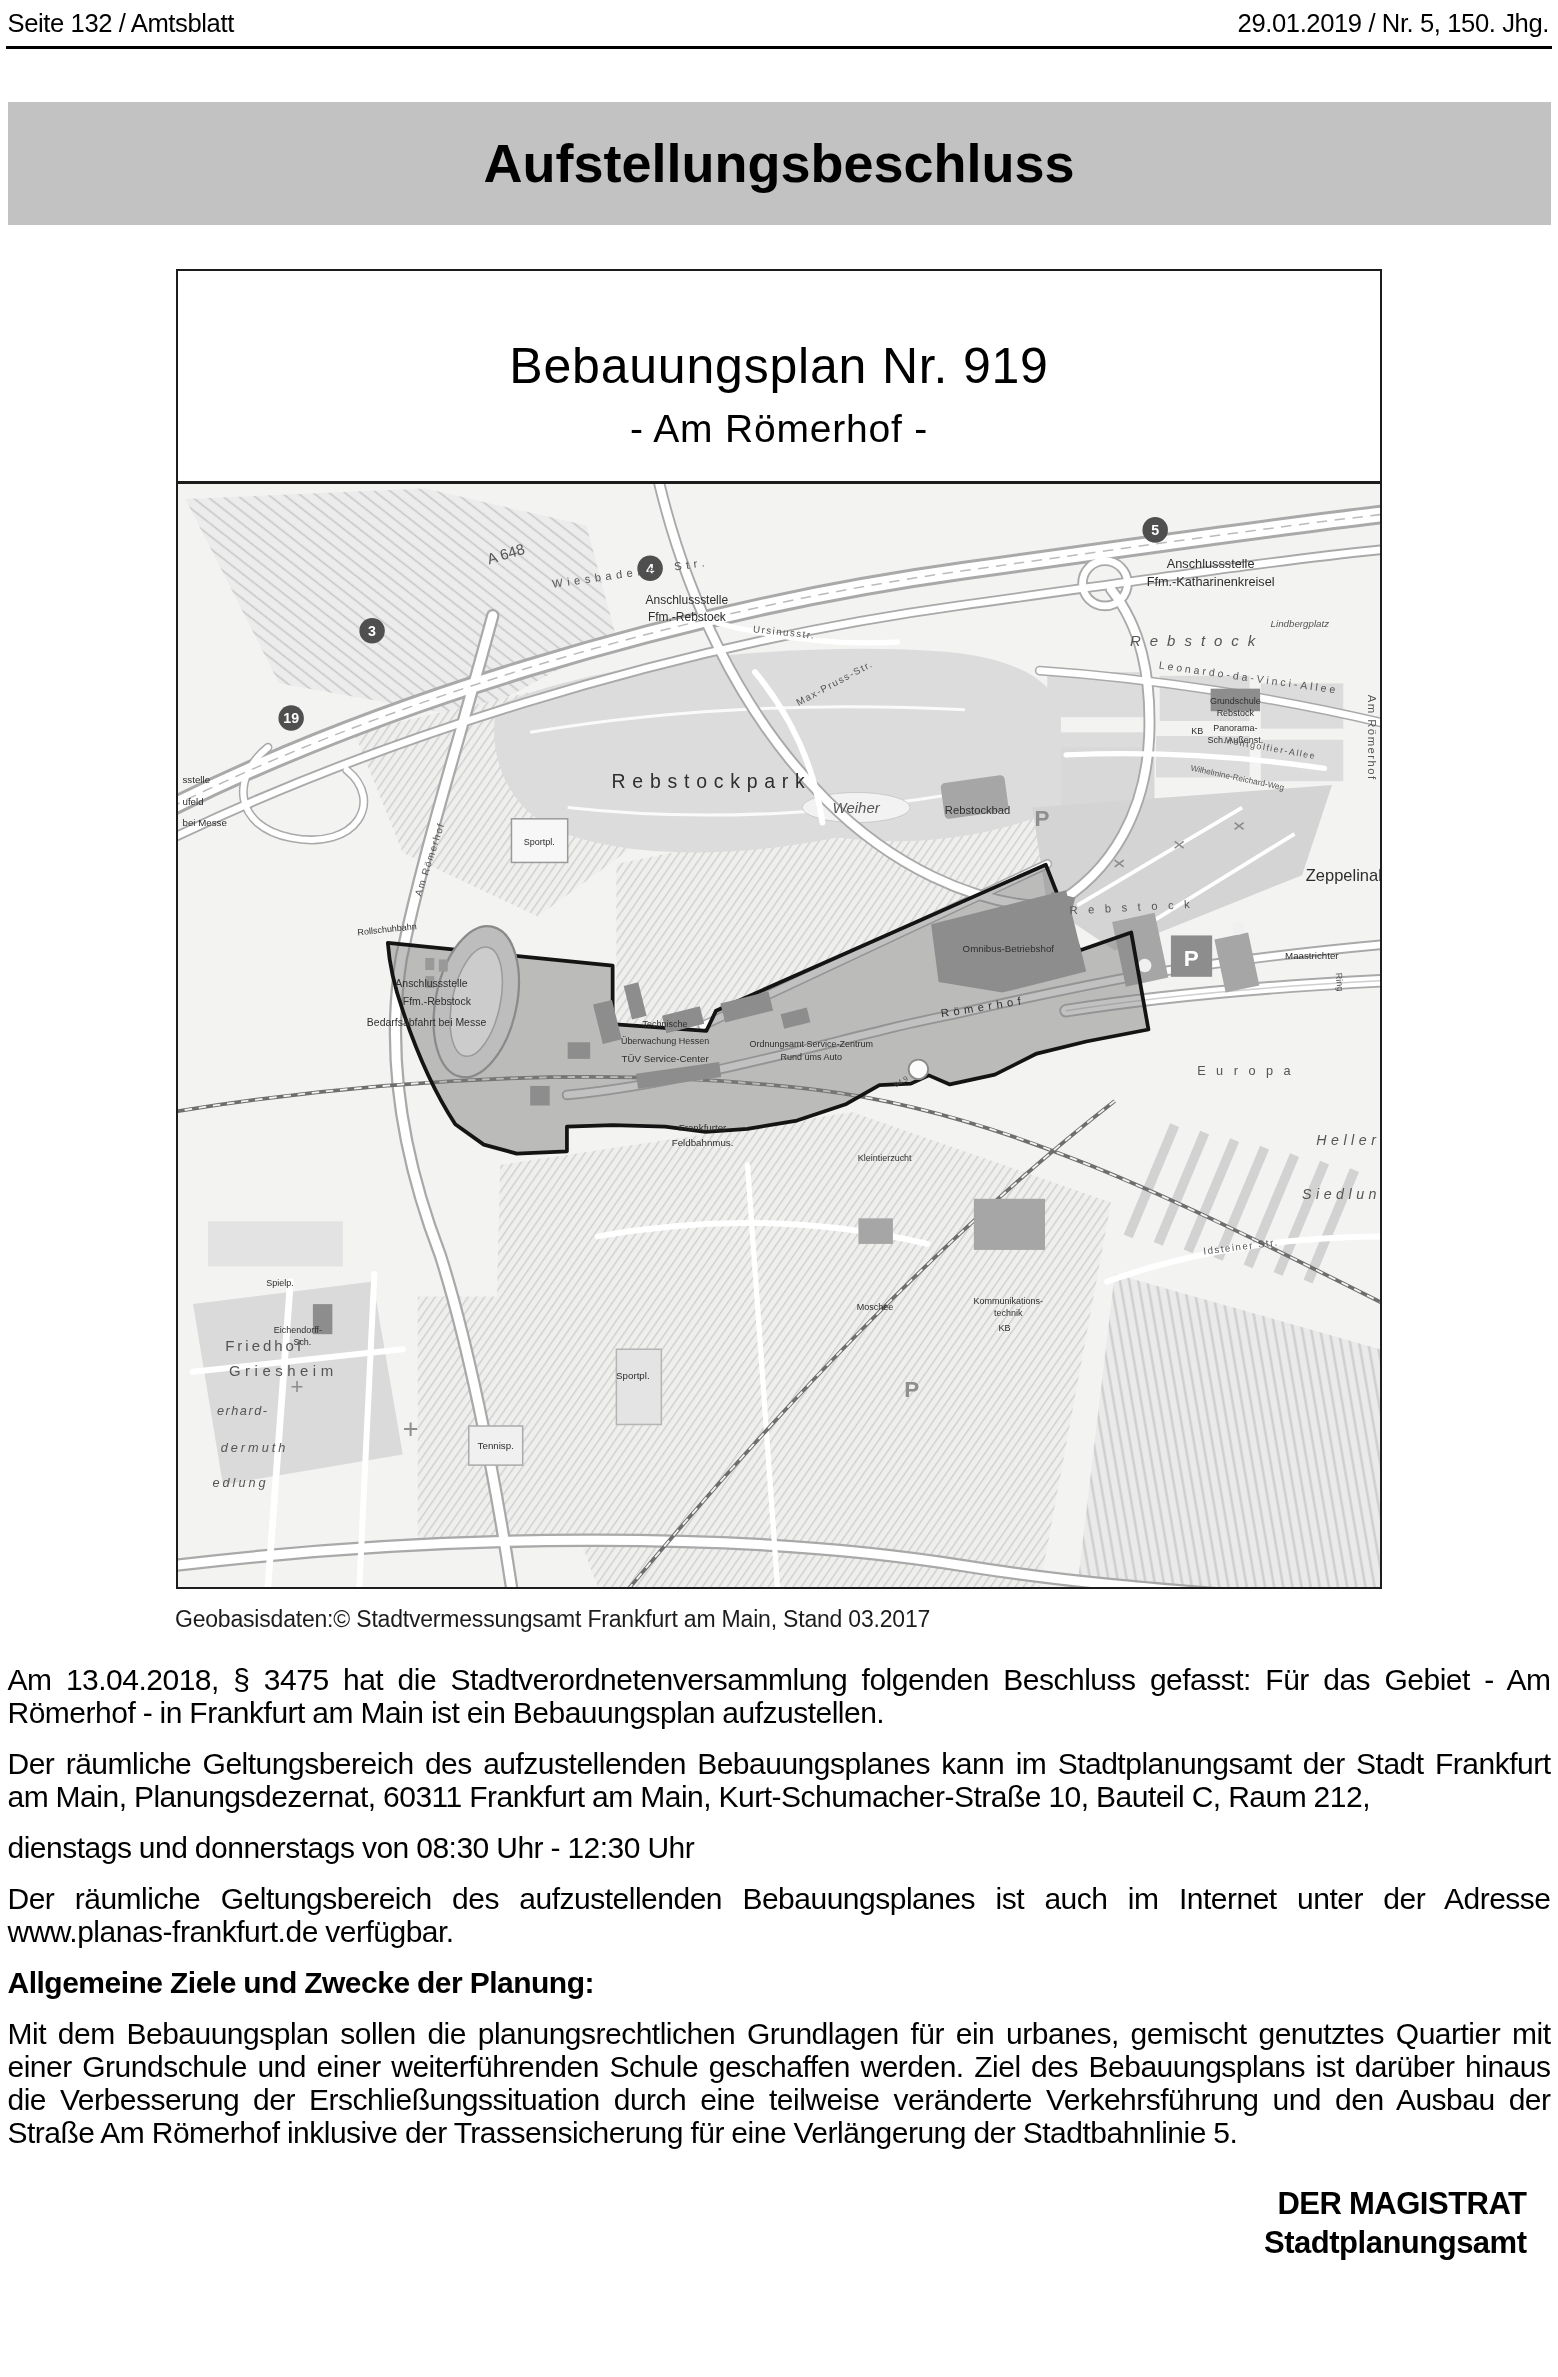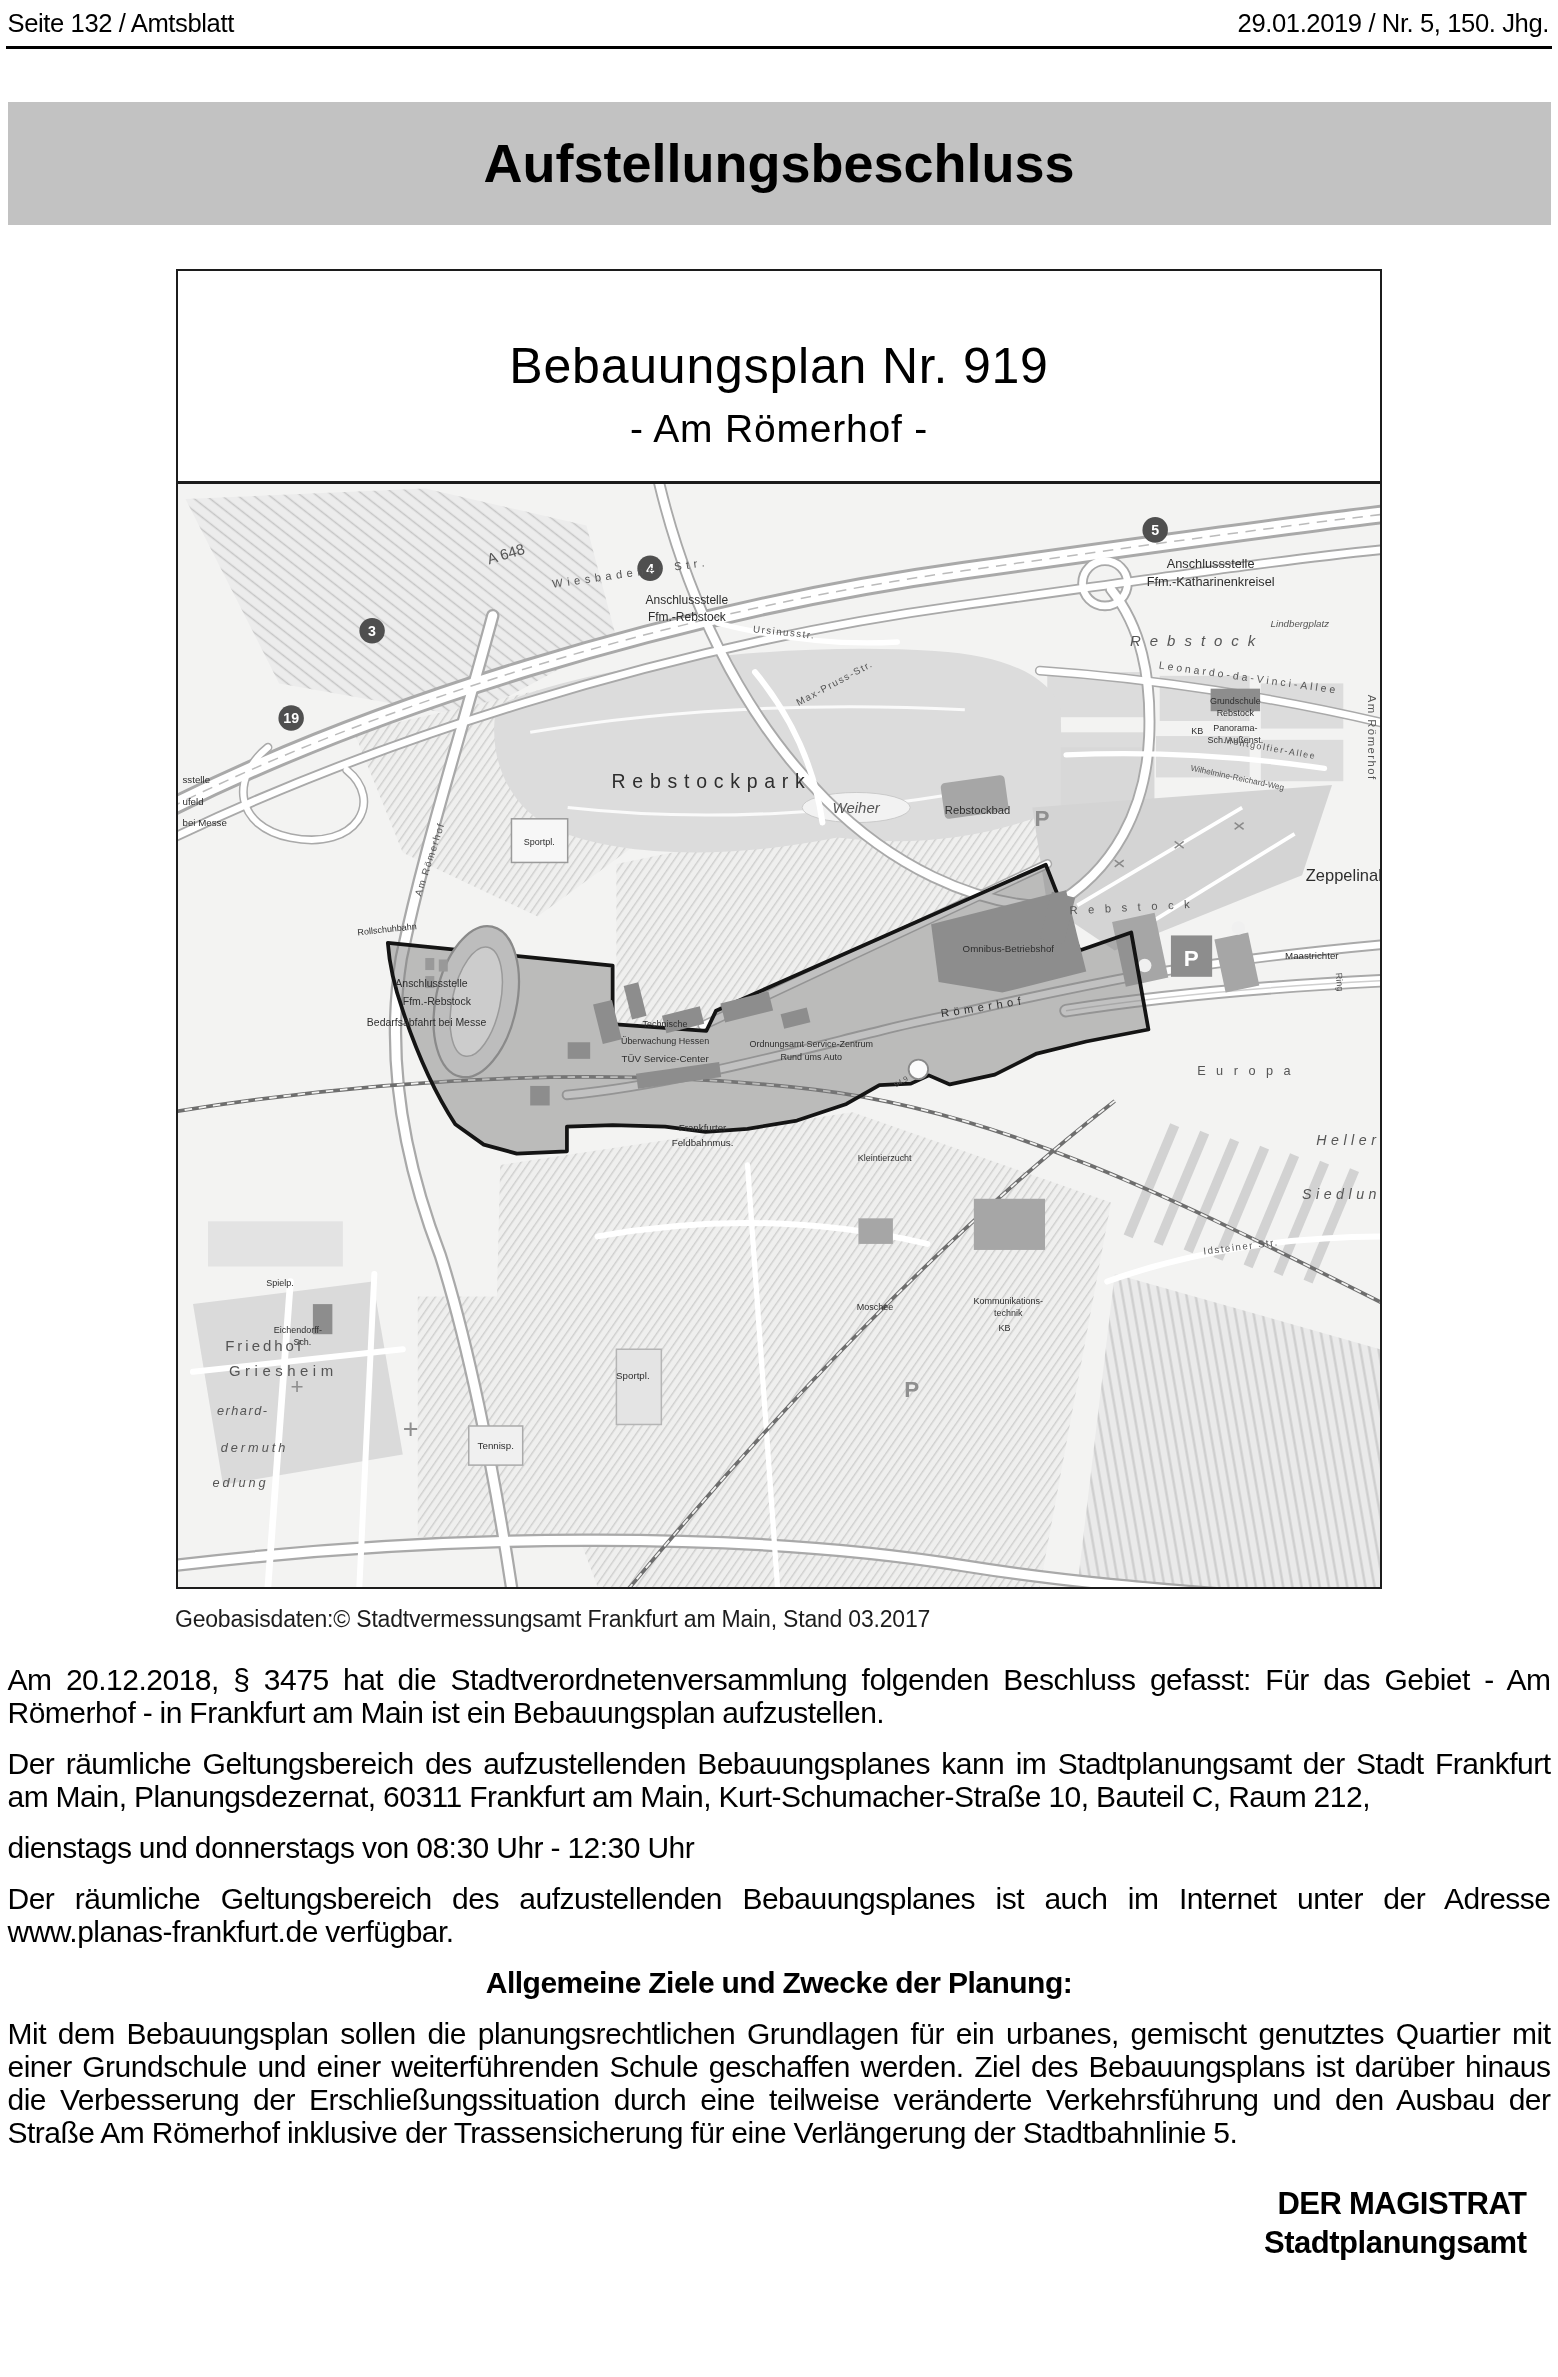--- a/index.html
+++ b/index.html
@@ -22,21 +22,21 @@
   .fig-title .t2{font-size:39px;margin-top:12px;letter-spacing:0.8px;}
   .map{height:1103px;background:#f3f3f2;position:relative;}
   .map svg{display:block;width:100%;height:100%;}
   
   .caption{margin:16.5px 0 0 175px;font-size:23px;color:#1c1c1c;letter-spacing:-0.2px;}
   
   main{margin:30px 7.5px 0 7.5px;font-size:30px;line-height:1.1;
        text-align:justify;letter-spacing:-0.5px;word-spacing:-0.4px;hyphens:auto;}
   main p{margin:18px 0 0 0;}
   main p.first{margin-top:0;}
-  .heading{font-weight:bold;text-align:center;}
+  .heading{font-weight:bold;text-align:left;}
   .sig{margin-top:35px;text-align:right;padding-right:24px;font-weight:bold;
        font-size:31px;line-height:1.28;}
   
   text{font-family:"Liberation Sans", sans-serif;fill:#3d3d3d;}
   .mid{text-anchor:middle;}
   .it{font-style:italic;}
   .s10{font-size:10px}.s11{font-size:11px}.s12{font-size:12px}.s13{font-size:13px}
   .s14{font-size:14px}.s15{font-size:15px}.s16{font-size:16px}.s17{font-size:17px}
   .s19{font-size:19px}.s20{font-size:20px}.s22{font-size:22px}.s26{font-size:26px}
   .sp2{letter-spacing:2px}.sp4{letter-spacing:4px}.sp6{letter-spacing:6px}
@@ -321,21 +321,21 @@
         <text x="1075" y="700" class="s15 mid sp6 ink" transform="rotate(-9 1075 700)">Römerhof</text>
         <text x="958" y="802" class="s10 dim" transform="rotate(-30 958 802)">94,9</text>
       </g>
     </svg>
   </div>
 </figure>
 
 <div class="caption">Geobasisdaten:© Stadtvermessungsamt Frankfurt am Main, Stand 03.2017</div>
 
 <main>
-  <p class="first">Am 20.12.2018, § 3475 hat die Stadtverordnetenversammlung folgenden Beschluss gefasst: Für das Gebiet - Am Römerhof - in Frankfurt am Main ist ein Bebauungsplan aufzustellen.</p>
+  <p class="first">Am 13.04.2018, § 3475 hat die Stadtverordnetenversammlung folgenden Beschluss gefasst: Für das Gebiet - Am Römerhof - in Frankfurt am Main ist ein Bebauungsplan aufzustellen.</p>
   <p>Der räumliche Geltungsbereich des aufzustellenden Bebauungsplanes kann im Stadtplanungsamt der Stadt Frankfurt am Main, Planungsdezernat, 60311 Frankfurt am Main, Kurt-Schumacher-Straße 10, Bauteil C, Raum 212,</p>
   <p>dienstags und donnerstags von 08:30 Uhr - 12:30 Uhr</p>
   <p>Der räumliche Geltungsbereich des aufzustellenden Bebauungsplanes ist auch im Internet unter der Adresse www.planas-frankfurt.de verfügbar.</p>
   <p class="heading">Allgemeine Ziele und Zwecke der Planung:</p>
   <p>Mit dem Bebauungsplan sollen die planungsrechtlichen Grundlagen für ein urbanes, gemischt genutztes Quartier mit einer Grundschule und einer weiterführenden Schule geschaffen werden. Ziel des Bebauungsplans ist darüber hinaus die Verbesserung der Erschließungssituation durch eine teilweise veränderte Verkehrsführung und den Ausbau der Straße Am Römerhof inklusive der Trassensicherung für eine Verlängerung der Stadtbahnlinie 5.</p>
   <div class="sig">
     <div>DER MAGISTRAT</div>
     <div>Stadtplanungsamt</div>
   </div>
 </main>

